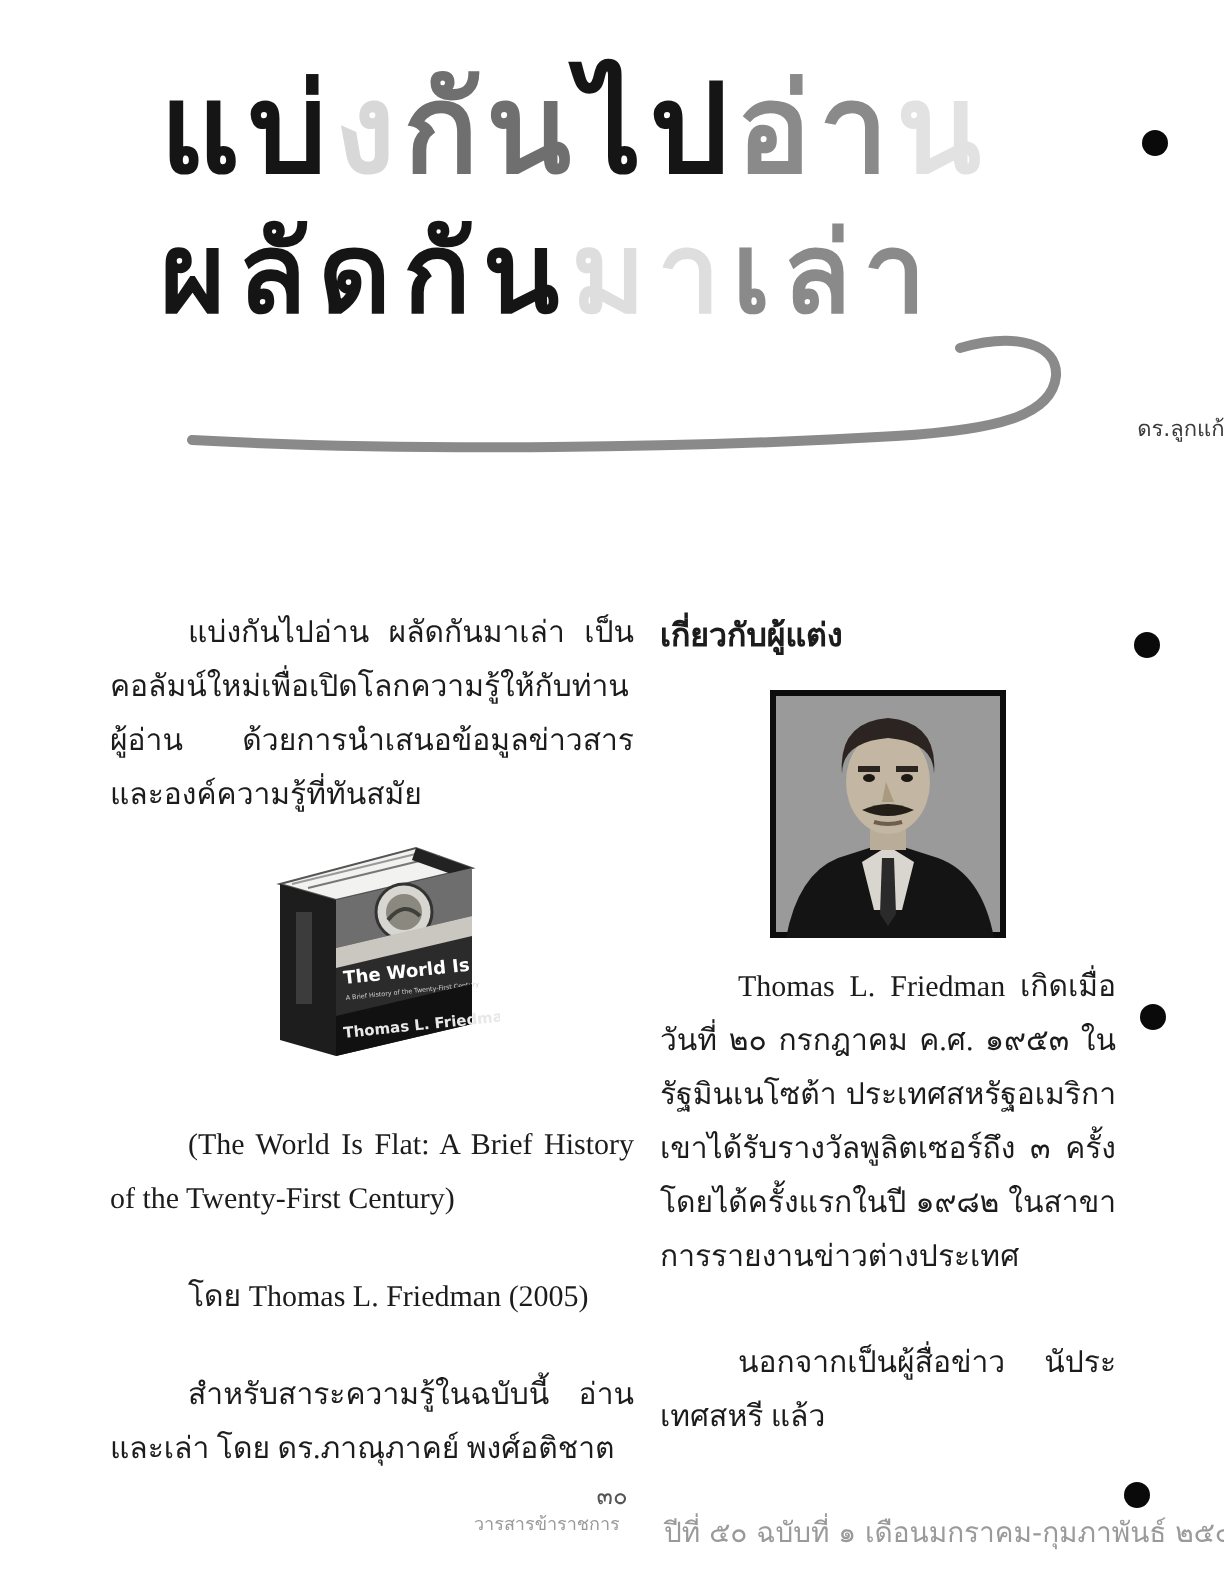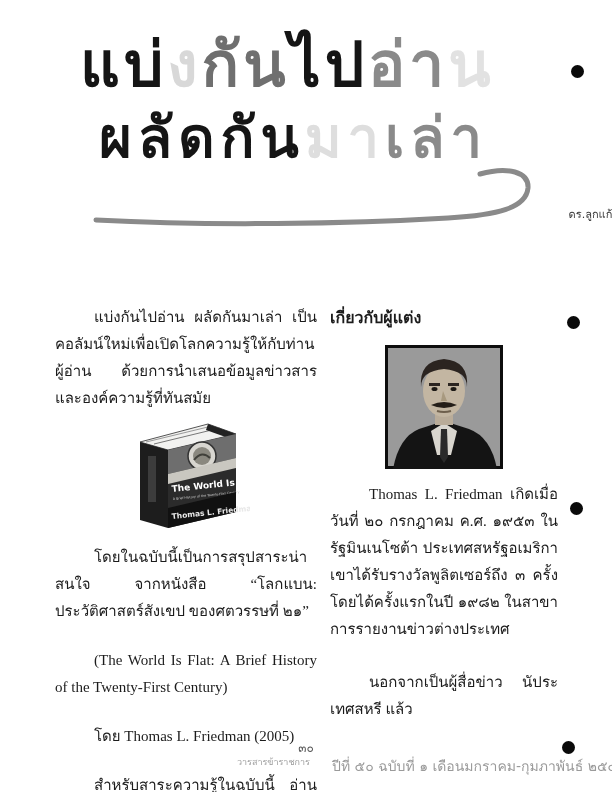--- a/index.html
+++ b/index.html
@@ -7,21 +7,21 @@
     position:relative;width:612px;height:792px;background:#ffffff;
     margin:0 auto;overflow:hidden;
     font-family:"Liberation Serif","DejaVu Serif",serif;
     color:#1c1c1c;
     padding-left:44px;
   }
   
   .title-wrap{position:absolute;left:80px;top:34px;width:470px;
     font-family:"DejaVu Sans",sans-serif;font-weight:bold;line-height:1;}
   .title-line1{font-size:62px;letter-spacing:4px;white-space:nowrap;}
-  .title-line2{font-size:56px;letter-spacing:6px;margin-top:14px;margin-left:19px;white-space:nowrap;}
+  .title-line2{font-size:56px;letter-spacing:6px;margin-top:14px;margin-left:0;white-space:nowrap;}
   .title-underline{position:absolute;left:8px;top:108px;width:460px;height:90px;pointer-events:none;}
   .byline{position:absolute;right:32px;top:205px;font-size:11px;color:#3a3a3a;
     font-family:"DejaVu Sans",sans-serif;}
   
   .col{position:absolute;font-size:15px;line-height:27px;text-align:justify;}
   .col p{margin:12px 0 0 0;text-indent:2.6em;}
   #left-col{left:55px;top:292px;width:262px;}
   #right-col{left:330px;top:292px;width:228px;}
   .rc-heading{font-family:"DejaVu Sans",sans-serif;font-weight:bold;font-size:16px;
     text-indent:0 !important;margin-bottom:14px !important;}
@@ -90,21 +90,20 @@
         <polygon points="58,54 126,38 126,48 58,64" fill="#c9c7c0"></polygon>
 
         <text x="62" y="72" font-family="DejaVu Sans, sans-serif" font-size="9" font-weight="bold" fill="#ffffff" transform="rotate(-6 62 72)">The World Is Flat</text>
         <text x="63" y="80" font-family="DejaVu Sans, sans-serif" font-size="3.2" fill="#cfcfcf" transform="rotate(-6 63 80)">A Brief History of the Twenty-First Century</text>
 
         <polygon points="58,88 126,72 126,92 58,108" fill="#111111"></polygon>
         <text x="62" y="99" font-family="DejaVu Sans, sans-serif" font-size="7.5" font-weight="bold" fill="#e8e8e8" transform="rotate(-6 62 99)">Thomas L. Friedman</text>
       </svg>
     </div>
 
-    <p>โดยในฉบับนี้เป็นการสรุปสาระน่าสนใจ จากหนังสือ “โลกแบน: ประวัติศาสตร์สังเขป ของศตวรรษที่ ๒๑”</p>
     <div class="spacer-sm"></div>
     <p>(The World Is Flat: A Brief History of the Twenty-First Century)</p>
     <div class="spacer-sm"></div>
     <p>โดย Thomas L. Friedman (2005)</p>
     <div class="spacer-sm"></div>
     <p>สำหรับสาระความรู้ในฉบับนี้ อ่านและเล่า โดย ดร.ภาณุภาคย์ พงศ์อติชาต</p>
   </div>
 
   <div id="right-col" class="col">
     <p class="rc-heading">เกี่ยวกับผู้แต่ง</p>

